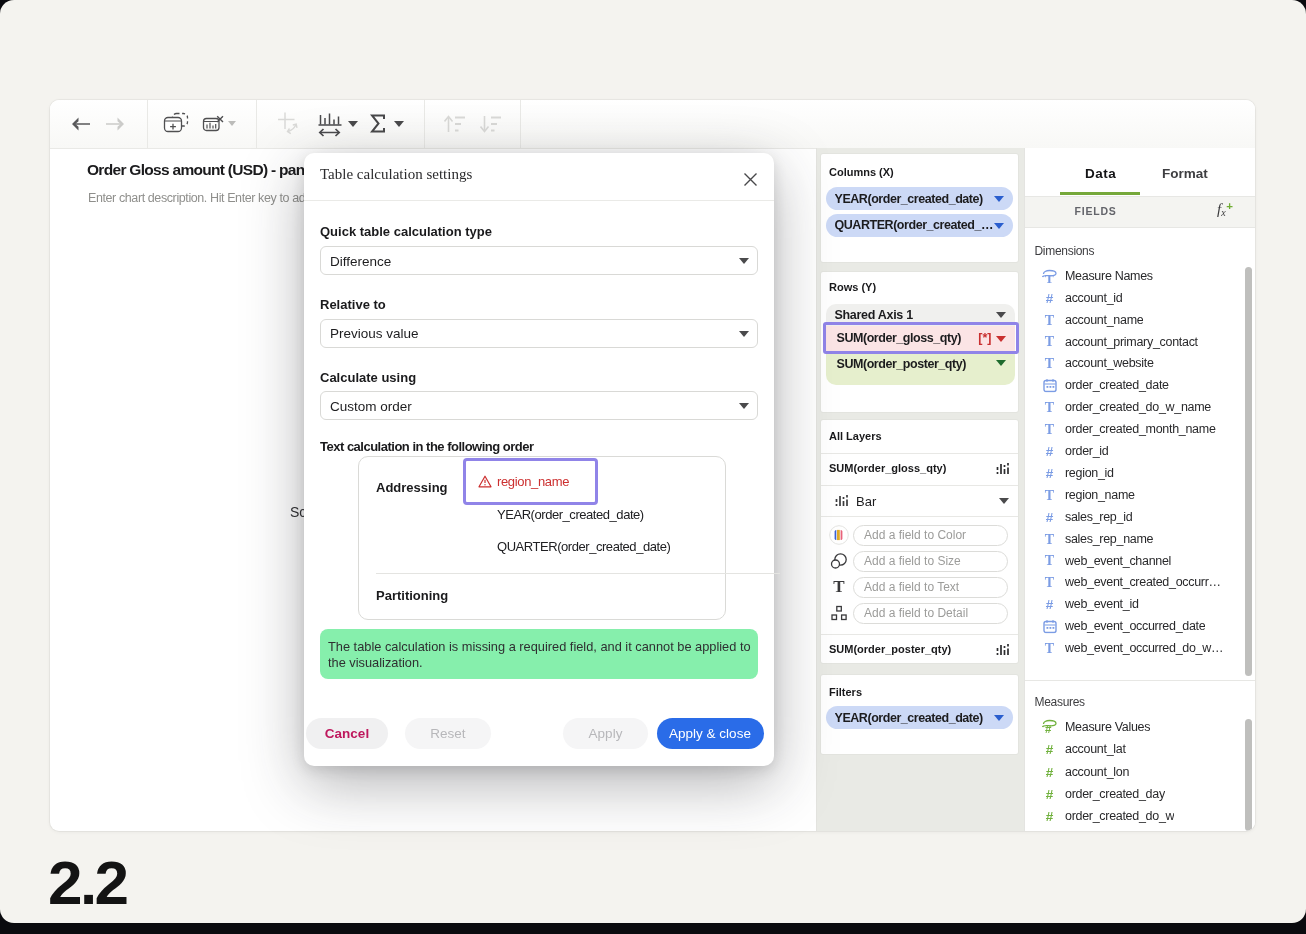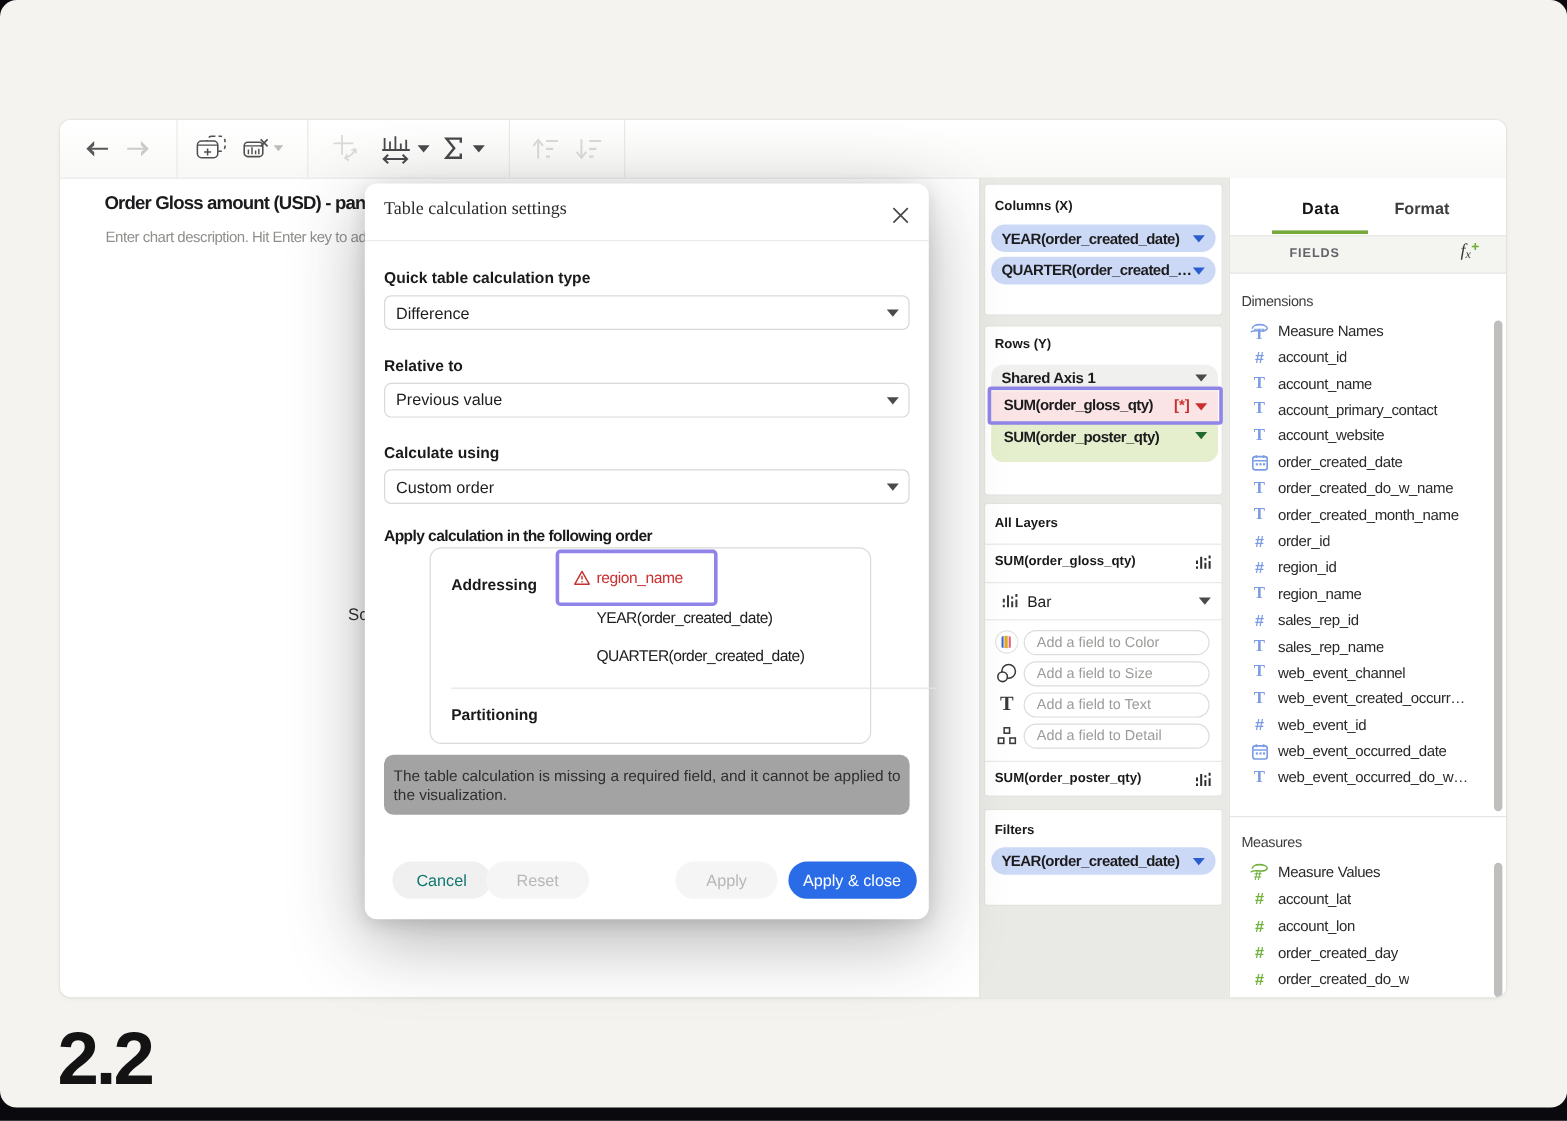--- a/index.html
+++ b/index.html
@@ -404,36 +404,36 @@
   <div class="mlabel" style="top:144px;">Relative to</div>
   <div class="dd" style="top:165.5px;">
       <div class="ddt">Previous value</div>
       <div class="caret caretd ddc"></div>
     </div>
   <div class="mlabel" style="top:217px;">Calculate using</div>
   <div class="dd" style="top:238px;">
       <div class="ddt">Custom order</div>
       <div class="caret caretd ddc"></div>
     </div>
-  <div class="mlabel" style="top:286px;letter-spacing:-0.5px;">Apply calculation in the following order</div>
+  <div class="mlabel" style="top:286px;letter-spacing:-0.5px;">Text calculation in the following order</div>
   <div style="position:absolute;left:16px;top:302.5px;width:368px;height:164px;border:1px solid #dadad7;border-radius:10px;box-sizing:border-box;margin-left:38px;">
     <div style="position:absolute;left:17px;top:23px;font-size:13px;font-weight:bold;color:#1a1a1c;">Addressing</div>
     <div style="position:absolute;left:104px;top:1.5px;width:135px;height:47px;border:3.5px solid #9084e8;border-radius:4px;box-sizing:border-box;">
       <svg style="position:absolute;left:12px;top:14px;" width="14" height="13" viewBox="0 0 14 13">
         <path d="M7 1.2 L13 11.8 H1 Z" fill="none" stroke="#cc2f2f" stroke-width="1.2" stroke-linejoin="round"></path>
         <path d="M7 4.8 V8" stroke="#cc2f2f" stroke-width="1.2"></path>
         <circle cx="7" cy="9.8" r="0.7" fill="#cc2f2f"></circle>
       </svg>
       <div style="position:absolute;left:31px;top:13px;font-size:13px;letter-spacing:-0.35px;color:#cc2f2f;">region_name</div>
     </div>
     <div style="position:absolute;left:138px;top:50px;font-size:13px;letter-spacing:-0.45px;color:#202023;">YEAR(order_created_date)</div>
     <div style="position:absolute;left:138px;top:82.5px;font-size:13px;letter-spacing:-0.45px;color:#202023;">QUARTER(order_created_date)</div>
     <div style="position:absolute;left:17px;top:116px;width:404px;height:1px;background:#e4e4e1;"></div>
     <div style="position:absolute;left:17px;top:131px;font-size:13px;font-weight:bold;color:#1a1a1c;">Partitioning</div>
   </div>
-  <div style="position:absolute;left:16px;top:476px;width:438px;height:49.5px;background:#a3a3a3;border-radius:8px;box-sizing:border-box;">
+  <div style="position:absolute;left:16px;top:476px;width:438px;height:49.5px;background:#86efac;border-radius:8px;box-sizing:border-box;">
     <div style="position:absolute;left:8px;top:10px;width:424px;font-size:12.8px;line-height:16px;color:#2f2f31;">The table calculation is missing a required field, and it cannot be applied to the visualization.</div>
   </div>
-  <div class="mbtn" style="left:23px;width:82px;background:#f0f0f1;color:#0f766e;">Cancel</div>
+  <div class="mbtn" style="left:2px;width:82px;background:#f0f0f1;color:#be185d;font-weight:bold;">Cancel</div>
   <div class="mbtn" style="left:101px;width:86px;background:#f5f5f6;color:#b7b7ba;">Reset</div>
   <div class="mbtn" style="left:259px;width:85px;background:#f5f5f6;color:#b7b7ba;">Apply</div>
   <div class="mbtn" style="left:352.5px;width:107px;background:#2a6ce8;color:#fff;">Apply &amp; close</div>
 </div>
 
 </body></html>

